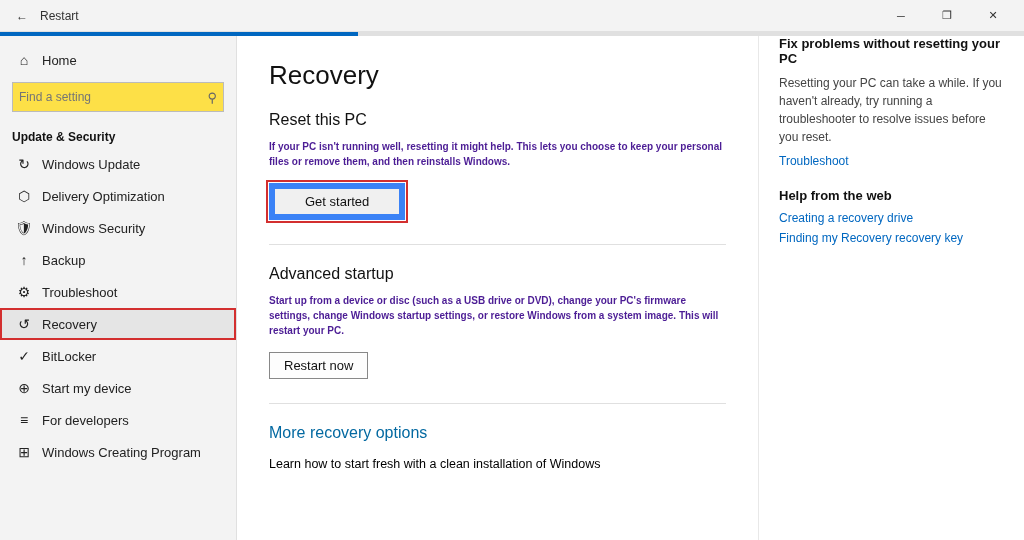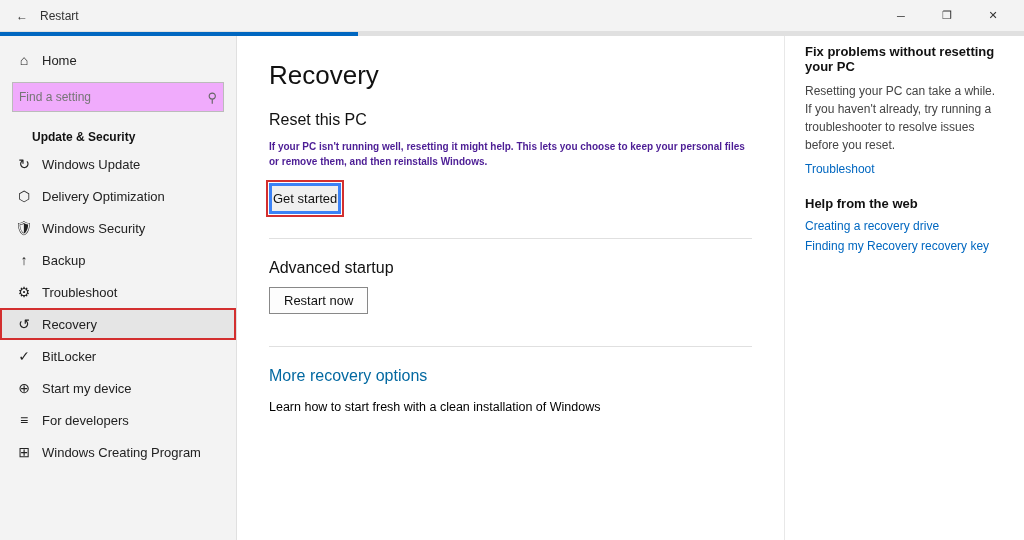--- a/index.html
+++ b/index.html
@@ -72,41 +72,41 @@
       flex-direction: column;
       flex-shrink: 0;
       overflow-y: auto;
       padding-top: 8px;
     }
     .search-box {
       display: flex;
       align-items: center;
       margin: 6px 12px 10px 12px;
       border: 1px solid #bbb;
-      background: #f0abfc;
+      background: #fde047;
       height: 30px;
       padding: 0 6px;
     }
     .search-box input {
       border: none;
       outline: none;
       font-size: 12px;
       flex: 1;
       background: transparent;
       color: #555;
     }
     .search-box .search-icon-span {
       color: #666;
       font-size: 13px;
     }
     .sidebar-category {
       font-size: 12px;
       font-weight: 600;
       color: #111;
-      padding: 8px 16px 4px 32px;
+      padding: 8px 16px 4px 12px;
     }
     .sidebar-item {
       display: flex;
       align-items: center;
       padding: 8px 16px;
       cursor: pointer;
       gap: 10px;
       color: #222;
       font-size: 13px;
       position: relative;
@@ -132,22 +132,22 @@
     
     .content {
       flex: 1;
       padding: 24px 32px;
       overflow-y: auto;
       background: white;
     }
 
     
     .right-panel {
-      width: 240px;
-      padding: 8px 20px;
+      width: 266px;
+      padding: 0 20px;
       background: white;
       border-left: 1px solid #e8e8e8;
       flex-shrink: 0;
       overflow-y: auto;
     }
 
     .page-title {
       font-size: 26px;
       font-weight: 300;
       color: #111;
@@ -163,37 +163,37 @@
 
     .section-desc {
       font-size: 10px;
       color: #4c1d95;
       line-height: 1.5;
       margin-bottom: 14px;
       font-weight: bold;
     }
 
     .btn-default {
-      padding: 5px 1px;
+      padding: 5px 30px;
       font-size: 13px;
       background: #f0f0f0;
-      border: 3px solid #3b82f6;
+      border: 6px solid #3b82f6;
       cursor: pointer;
       color: #111;
       margin-bottom: 24px;
     }
 
     .btn-outlined {
       padding: 5px 14px;
       font-size: 13px;
       background: #fdfdfd;
       border: 1px solid #888;
       cursor: pointer;
       color: #111;
-      margin-bottom: 32px;
+      margin-bottom: 24px;
     }
 
     .btn-highlighted {
       outline: 2px solid #d32f2f;
       outline-offset: 1px;
     }
 
     .divider {
       border: none;
       border-top: 1px solid #e0e0e0;
@@ -331,20 +331,21 @@
 
     
     <h2 class="section-title">Reset this PC</h2>
     <p class="section-desc">If your PC isn't running well, resetting it might help. This lets you choose to keep your personal files or remove them, and then reinstalls Windows.</p>
     <button class="btn-default btn-highlighted">Get started</button>
 
     <hr class="divider">
 
     
     <h2 class="section-title">Advanced startup</h2>
+    <p class="section-desc">Start up from a device or disc (such as a USB drive or DVD), change your PC's firmware settings, change Windows startup settings, or restore Windows from a system image. This will restart your PC.</p>
     <button class="btn-outlined">Restart now</button>
 
     <hr class="divider">
 
     
     <h2 class="more-options-title">More recovery options</h2>
     <a class="link-blue">Learn how to start fresh with a clean installation of Windows</a>
   </div>
 
   <div class="right-panel">

